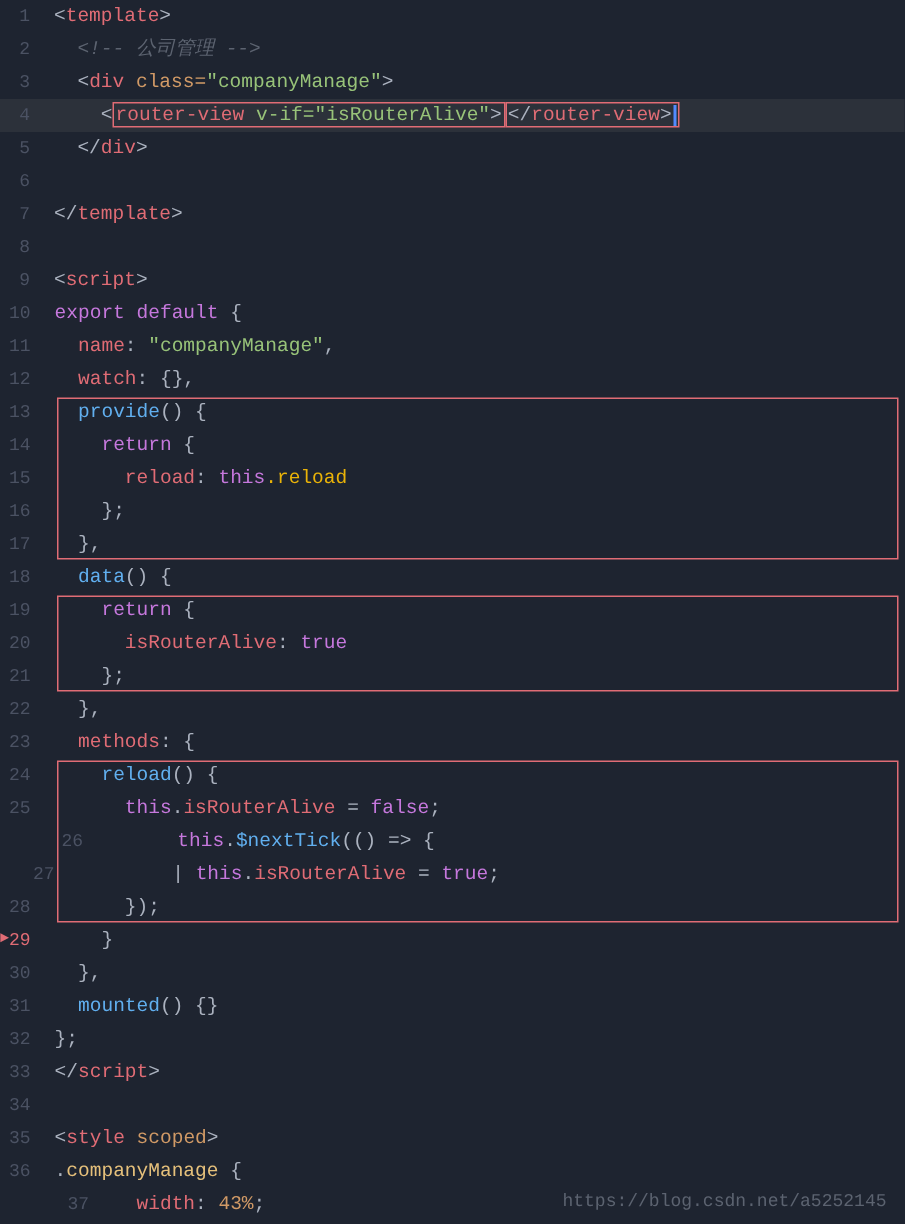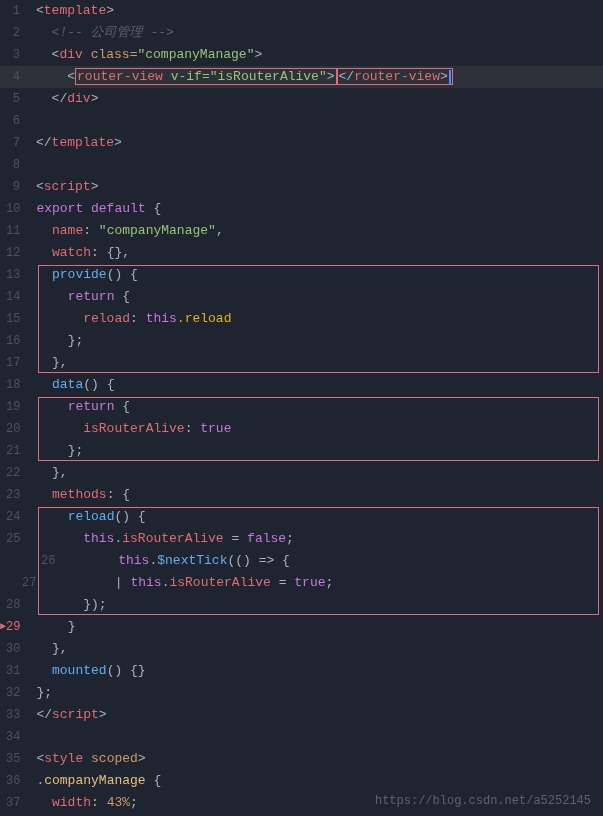--- a/index.html
+++ b/index.html
@@ -207,21 +207,21 @@
       <div class="line-content"></div>
     </div>
     <div class="code-line" style="position: relative;">
       <span class="line-number">35</span>
       <div class="line-content"><span style="color: rgb(171, 178, 191);">&lt;</span><span style="color: rgb(224, 108, 117);">style</span><span style="color: rgb(171, 178, 191);"> </span><span style="color: rgb(209, 154, 102);">scoped</span><span style="color: rgb(171, 178, 191);">&gt;</span></div>
     </div>
     <div class="code-line" style="position: relative;">
       <span class="line-number">36</span>
       <div class="line-content"><span style="color: rgb(171, 178, 191);">.</span><span style="color: rgb(229, 192, 123);">companyManage</span><span style="color: rgb(171, 178, 191);"> {</span></div>
     </div>
-    <div class="code-line" style="position: relative;">
+    <div class="code-line" style="position: relative; padding-left: 39px;">
       <span class="line-number">37</span>
       <div class="line-content"><span style="color: rgb(171, 178, 191);">  </span><span style="color: rgb(224, 108, 117);">width</span><span style="color: rgb(171, 178, 191);">: </span><span style="color: rgb(209, 154, 102);">43%</span><span style="color: rgb(171, 178, 191);">;</span></div>
     </div>
     <div class="code-line" style="position: relative;">
       <span class="line-number">38</span>
       <div class="line-content"></div>
     </div>
     <div style="position: absolute; top: 265px; left: 38px; right: 4px; height: 108px; border: 1.5px solid rgb(224, 108, 117); pointer-events: none; z-index: 10;"></div>
     <div style="position: absolute; top: 397px; left: 38px; right: 4px; height: 64px; border: 1.5px solid rgb(224, 108, 117); pointer-events: none; z-index: 10;"></div>
     <div style="position: absolute; top: 507px; left: 38px; right: 4px; height: 108px; border: 1.5px solid rgb(224, 108, 117); pointer-events: none; z-index: 10;"></div>

